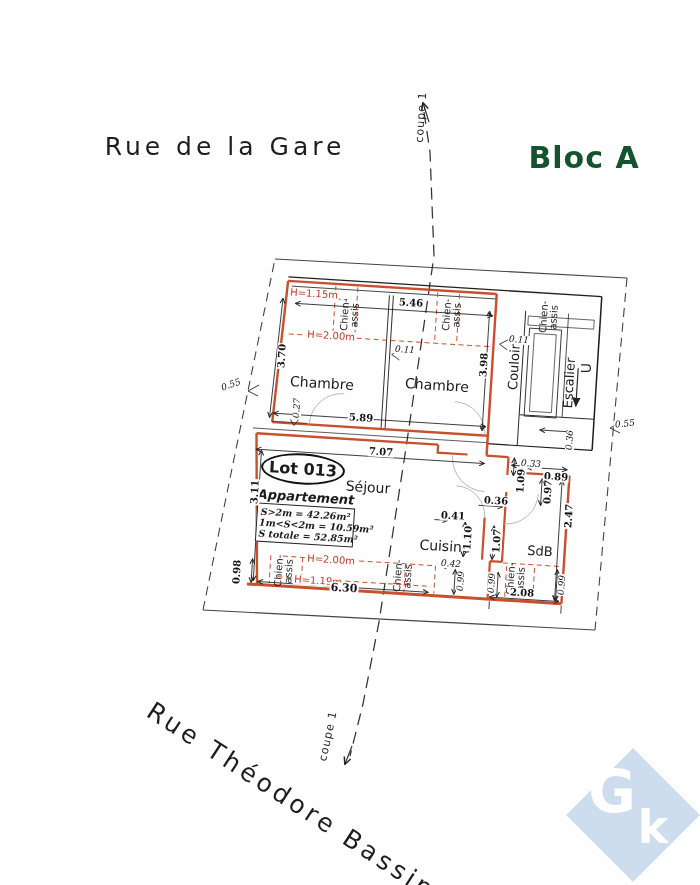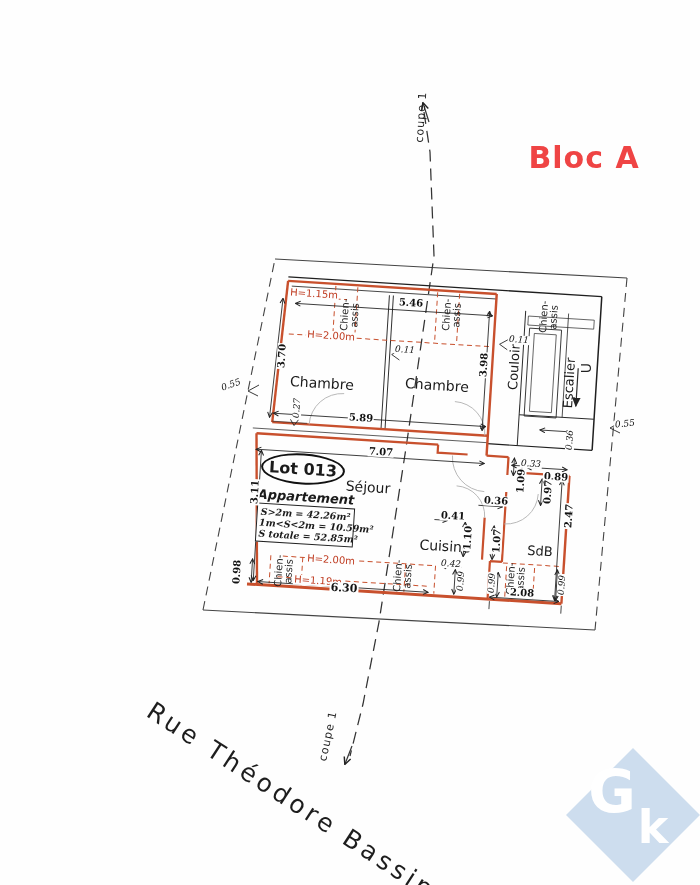--- a/index.html
+++ b/index.html
@@ -2,21 +2,21 @@
 <html><head>
 <meta charset="utf-8">
 <style>
   html,body{margin:0;padding:0;background:#e8e8e8;}
   #page{position:relative;width:700px;height:885px;background:#fefefe;overflow:hidden;
         font-family:"DejaVu Sans",sans-serif;color:#1b1b1b;}
   #plan-svg{position:absolute;left:0;top:0;width:700px;height:885px;}
   .lbl{position:absolute;white-space:nowrap;transform:translate(-50%,-50%) rotate(var(--r,3.6deg));
        transform-origin:center;line-height:1;}
   .street{font-size:25px;letter-spacing:4px;color:#1d1d1d;font-family:"DejaVu Sans",sans-serif;}
-  .bloc{font-size:30px;font-weight:bold;letter-spacing:1px;color:#ef4444;}
+  .bloc{font-size:30px;font-weight:bold;letter-spacing:1px;color:#14532d;}
   .coupe{font-size:11px;color:#222;letter-spacing:1px;}
   .room{font-size:14px;color:#191919;}
   .room-sm{font-size:13px;color:#191919;}
   .vert{--r:-86.4deg;}
   .dim{font-size:10px;font-weight:bold;font-family:"DejaVu Serif",serif;background:#fefefe;
        padding:0 1px;color:#111;}
   .dims{font-size:9px;font-style:italic;font-family:"DejaVu Serif",serif;background:#fefefe;
        padding:0 1px;color:#111;}
   .red{font-size:10px;color:#bf3b20;background:#fefefe;padding:0 1px;font-family:"DejaVu Sans",sans-serif;}
   .chien{font-size:10px;color:#1d1d1d;text-align:center;line-height:10px;background:transparent;}
@@ -161,20 +161,21 @@
       <path d="M549,414 H577" marker-start="url(#ar)"></path>
     </g>
   </g>
 
   <g stroke="#222" fill="none" stroke-width="0.9">
     <path d="M259,385 L248,391 L258,396"></path>
     <path d="M621,422 L610,428 L620,433"></path>
   </g>
 </svg>
 
+<div class="lbl street" style="left:225px;top:146px;--r:0deg">Rue de la Gare</div>
 <div class="lbl bloc" style="left:584px;top:158px;--r:0deg">Bloc A</div>
 <div class="lbl street" style="left:300px;top:806px;--r:33deg">Rue Théodore Bassing</div>
 <div class="lbl coupe" style="left:421px;top:117px;--r:-86deg">coupe 1</div>
 <div class="lbl coupe" style="left:328px;top:736px;--r:-78deg">coupe 1</div>
 
 <div class="lot-ellipse" style="left:303px;top:469px;">
   <span>Lot 013</span>
 </div>
 <div class="lbl apt" style="left:306px;top:497px;">Appartement</div>
 <div class="area-box" style="left:305px;top:525px;">

